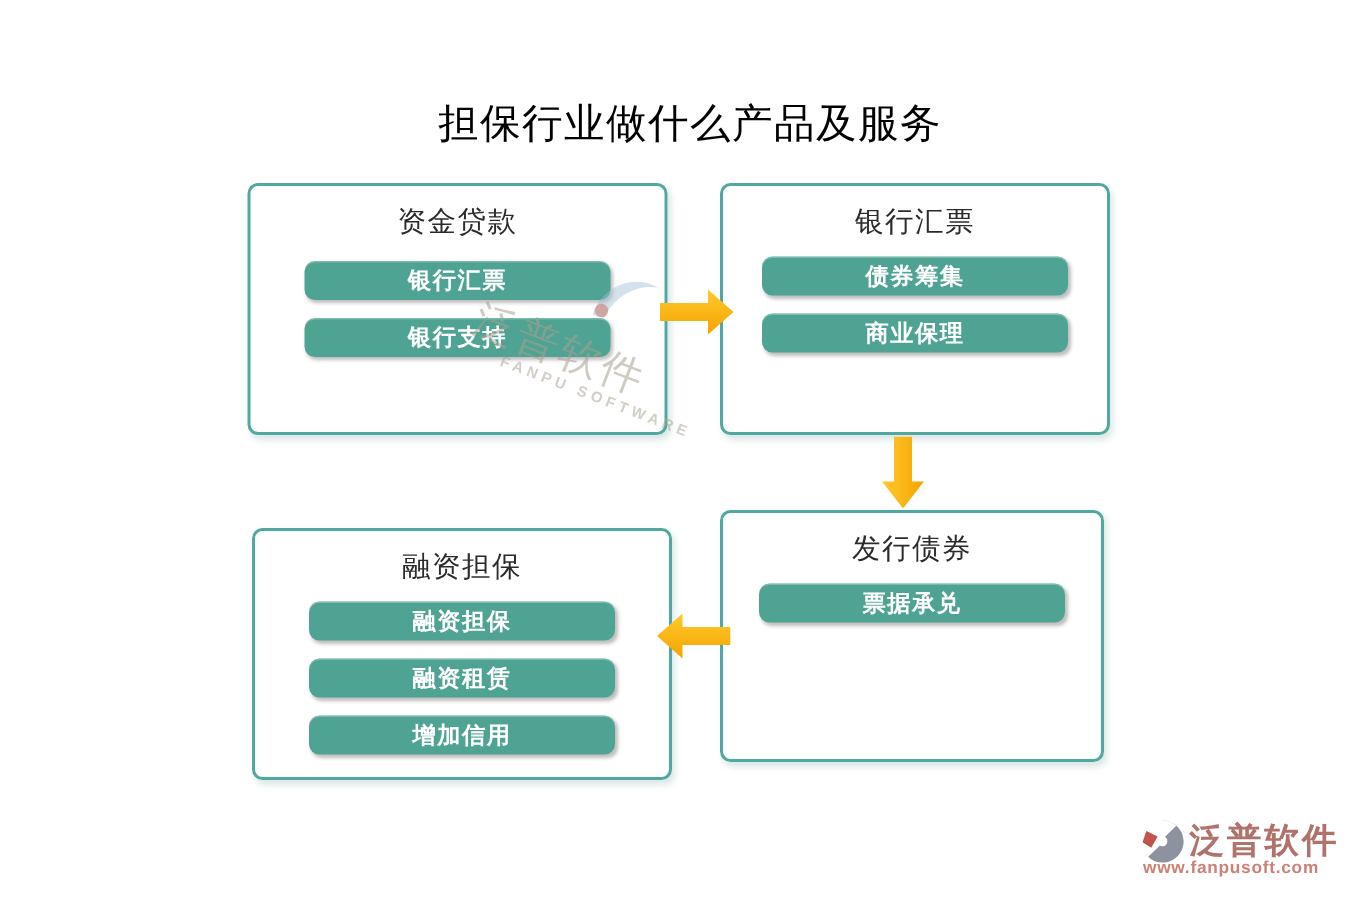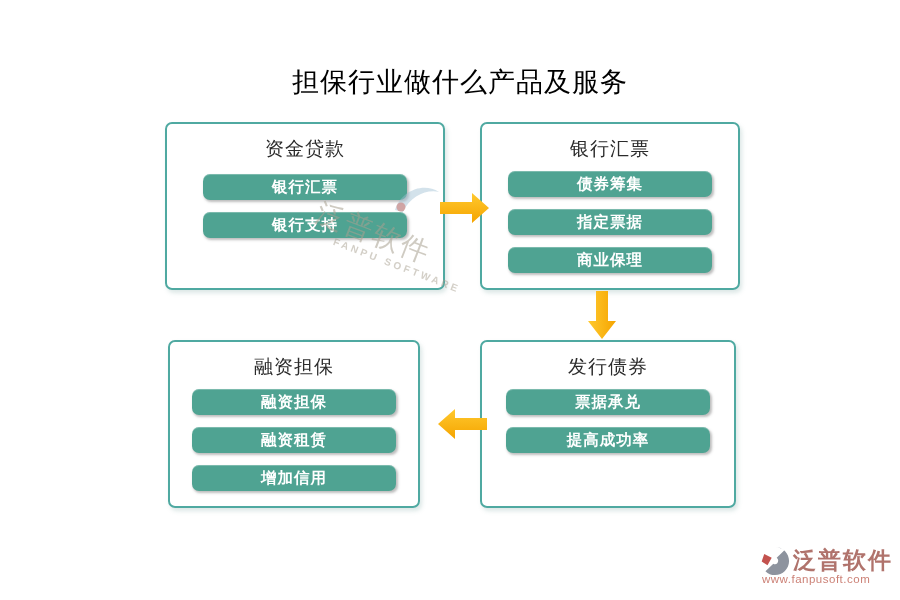--- a/index.html
+++ b/index.html
@@ -27,21 +27,21 @@
   .flow-item {
     width:204px; height:26px; margin-top:12px; border-radius:7px;
     background:var(--item-button,#4FA392);
     box-shadow: inset 0 1px 0 rgba(255,255,255,0.25), 1.5px 2px 2.5px rgba(70,70,70,0.35);
     color:var(--item-text,#fff); font-weight:bold; font-size:15.5px;
     display:flex; align-items:center; justify-content:center; letter-spacing:1px;
   }
   .flow-item.first { margin-top:9px; }
   .box-tl { left:165px; top:122px; width:280px; height:168px; }
   .box-tr { left:480px; top:122px; width:260px; height:168px; }
-  .box-bl { left:168px; top:340px; width:252px; height:168px; }
+  .box-bl { left:168px; top:352px; width:280px; height:168px; }
   .box-br { left:480px; top:340px; width:256px; height:168px; }
   .arrow { position:absolute; }
   .arrow-right { left:440px; top:192px; }
   .arrow-down  { left:587px; top:291px; }
   .arrow-left  { left:437px; top:408px; }
   .watermark {
     position:absolute; left:324px; top:194px;
     transform:rotate(21deg); transform-origin:left top;
     color:rgba(168,160,143,0.55); pointer-events:none;
   }
@@ -54,55 +54,53 @@
     color:rgba(168,160,143,0.5); font-weight:bold;
   }
   .watermark-swoosh { position:absolute; left:392px; top:181px; pointer-events:none; }
   .footer-logo { position:absolute; left:760px; top:545px; width:140px; }
   .footer-top { display:flex; align-items:center; }
   .footer-brand {
     font-family:"Liberation Serif","DejaVu Serif",serif; font-weight:bold;
     font-size:23px; color:var(--logo-text,#B0736C); letter-spacing:2px; margin-left:3px;
   }
   .footer-url {
-    font-size:11.5px; font-weight:normal; color:var(--logo-url-text,#CC8176);
+    font-size:11.5px; font-weight:bold; color:var(--logo-url-text,#CC8176);
     letter-spacing:0.5px; margin-top:-3px; margin-left:2px;
   }
 </style>
 </head>
 <body>
 
 <div class="stage">
 
   <div class="page-title">担保行业做什么产品及服务</div>
 
   <div class="box box-tl">
     <div class="box-header">资金贷款</div>
     <div class="flow-item">银行汇票</div>
     <div class="flow-item">银行支持</div>
   </div>
 
   <div class="box box-tr">
     <div class="box-header">银行汇票</div>
     <div class="flow-item first">债券筹集</div>
-    <div class="flow-item">指定票据</div>
     <div class="flow-item">商业保理</div>
   </div>
 
   <div class="box box-bl">
     <div class="box-header">融资担保</div>
     <div class="flow-item first">融资担保</div>
     <div class="flow-item">融资租赁</div>
     <div class="flow-item">增加信用</div>
   </div>
 
   <div class="box box-br">
     <div class="box-header">发行债券</div>
     <div class="flow-item first">票据承兑</div>
-    <div class="flow-item">提高成功率</div>
   </div>
 
   <svg class="arrow arrow-right" width="50" height="32" viewBox="0 0 50 32">
     <defs>
       <linearGradient id="gr1" x1="0" y1="0" x2="0" y2="1">
         <stop offset="0" style="stop-color:var(--arrow-light,#FFC92E)"></stop>
         <stop offset="1" style="stop-color:var(--arrow-dark,#F5A400)"></stop>
       </linearGradient>
     </defs>
     <polygon points="0,10 32,10 32,1 49,16 32,31 32,22 0,22" fill="url(#gr1)"></polygon>

